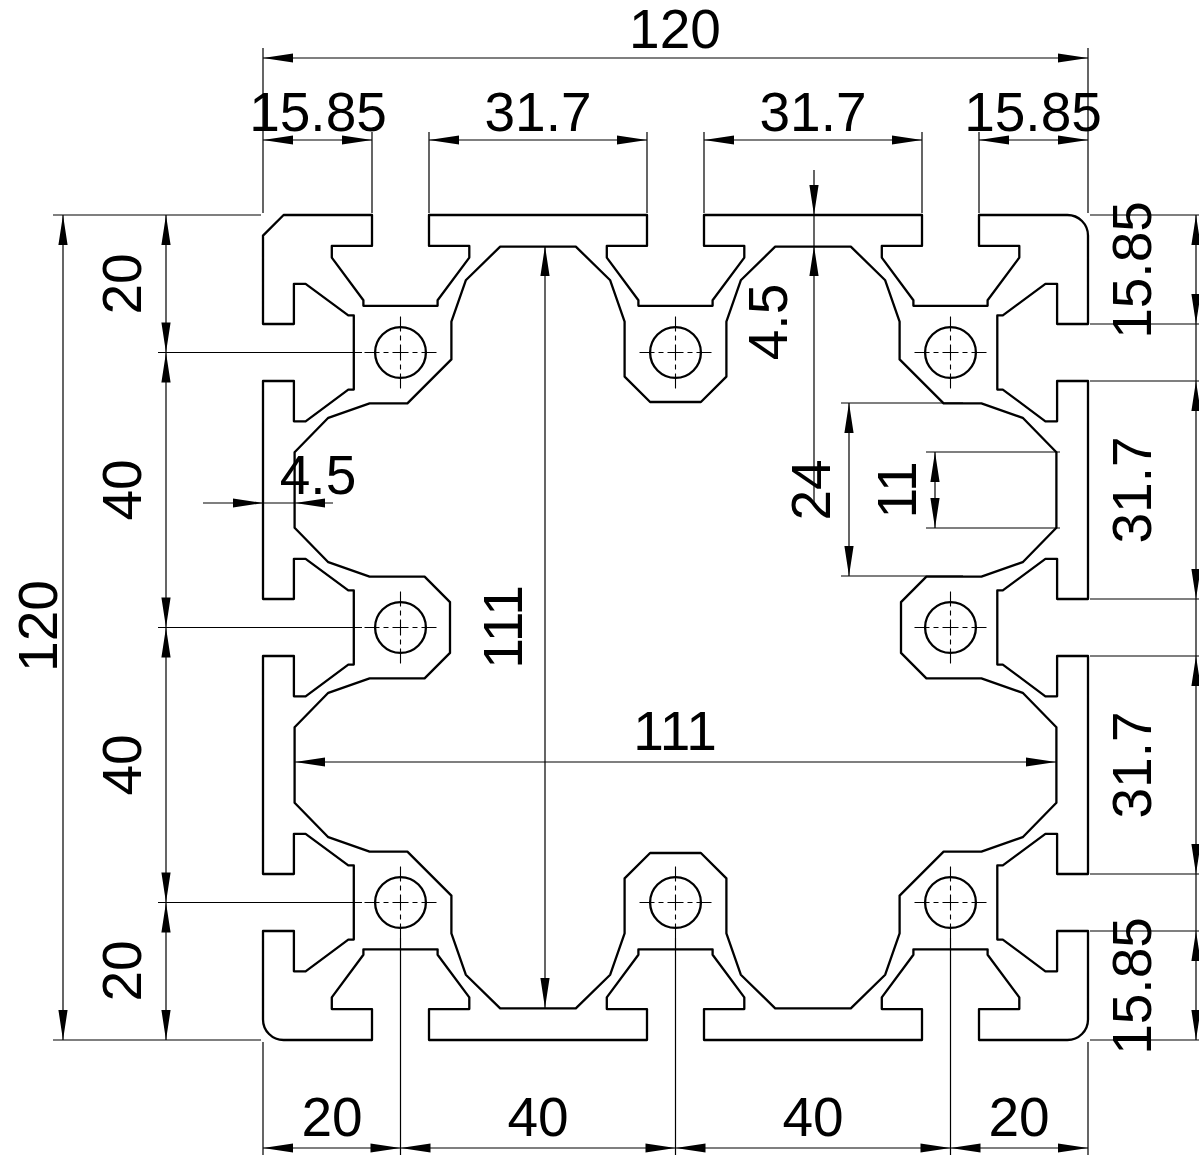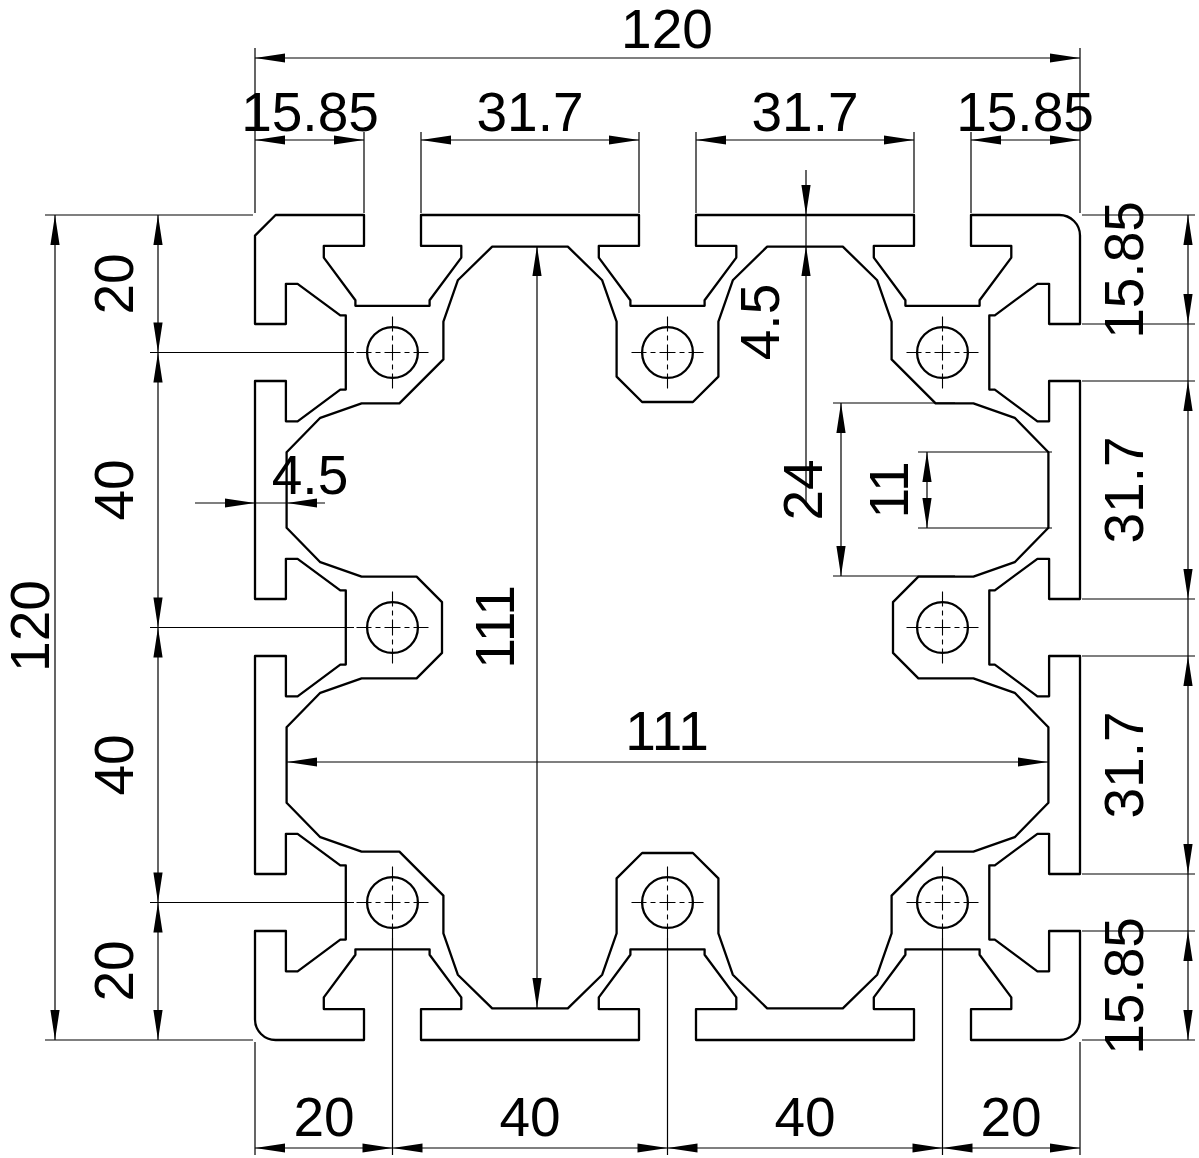--- a/index.html
+++ b/index.html
@@ -1,16 +1,16 @@
 <!DOCTYPE html>
 <html><head>
 <meta charset="utf-8">
 <style>
   html,body{margin:0;padding:0;background:#ffffff;}
-  .canvas{width:1032px;height:1158px;position:relative;background:#fff;}
+  .canvas{width:1032px;height:1158px;position:relative;background:#fff;padding-left:8px;}
   svg{display:block;}
   .obj{stroke:#000;stroke-width:2.3;fill:none;stroke-linejoin:round;stroke-linecap:round;}
   .thin{stroke:#000;stroke-width:1.2;fill:none;stroke-linecap:butt;}
   .center{stroke:#000;stroke-width:1.1;fill:none;stroke-dasharray:16 4 5 4;stroke-dashoffset:-28;}
   .arrows{fill:#000;stroke:none;}
   text.lbl{font-family:"Liberation Sans",sans-serif;font-size:55px;fill:#000;text-anchor:middle;}
 </style>
 </head>
 <body>
 

